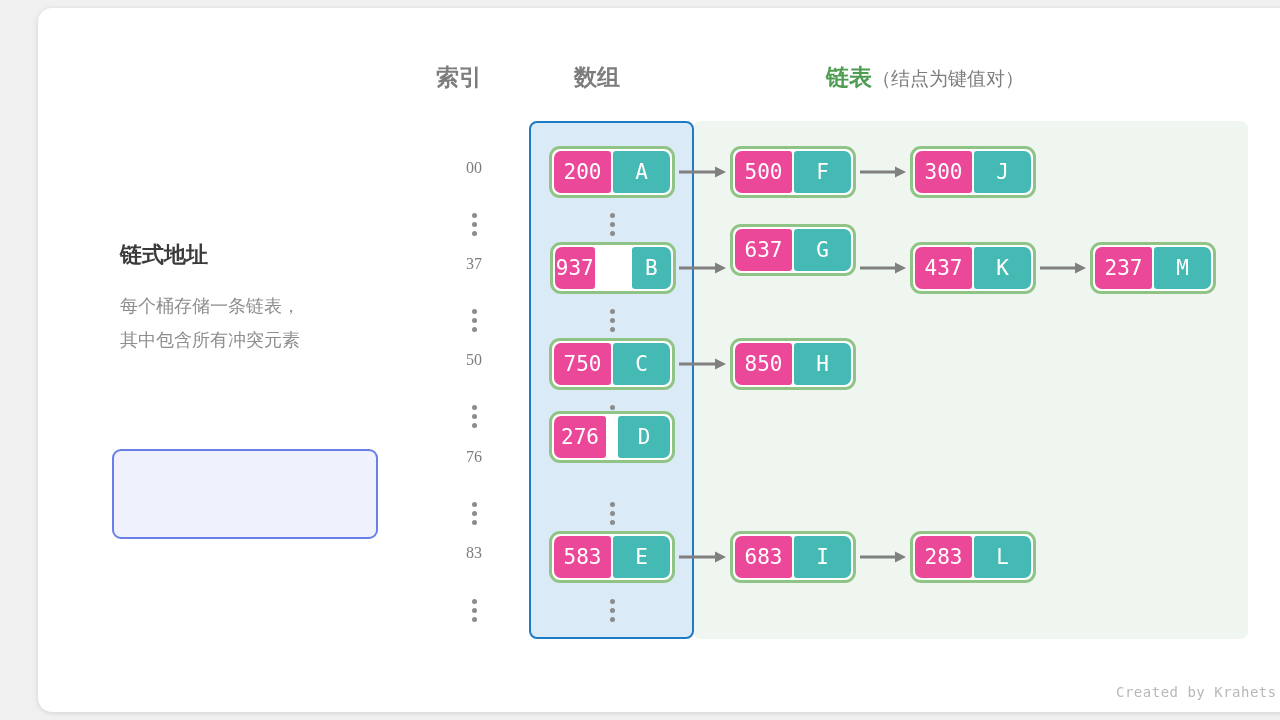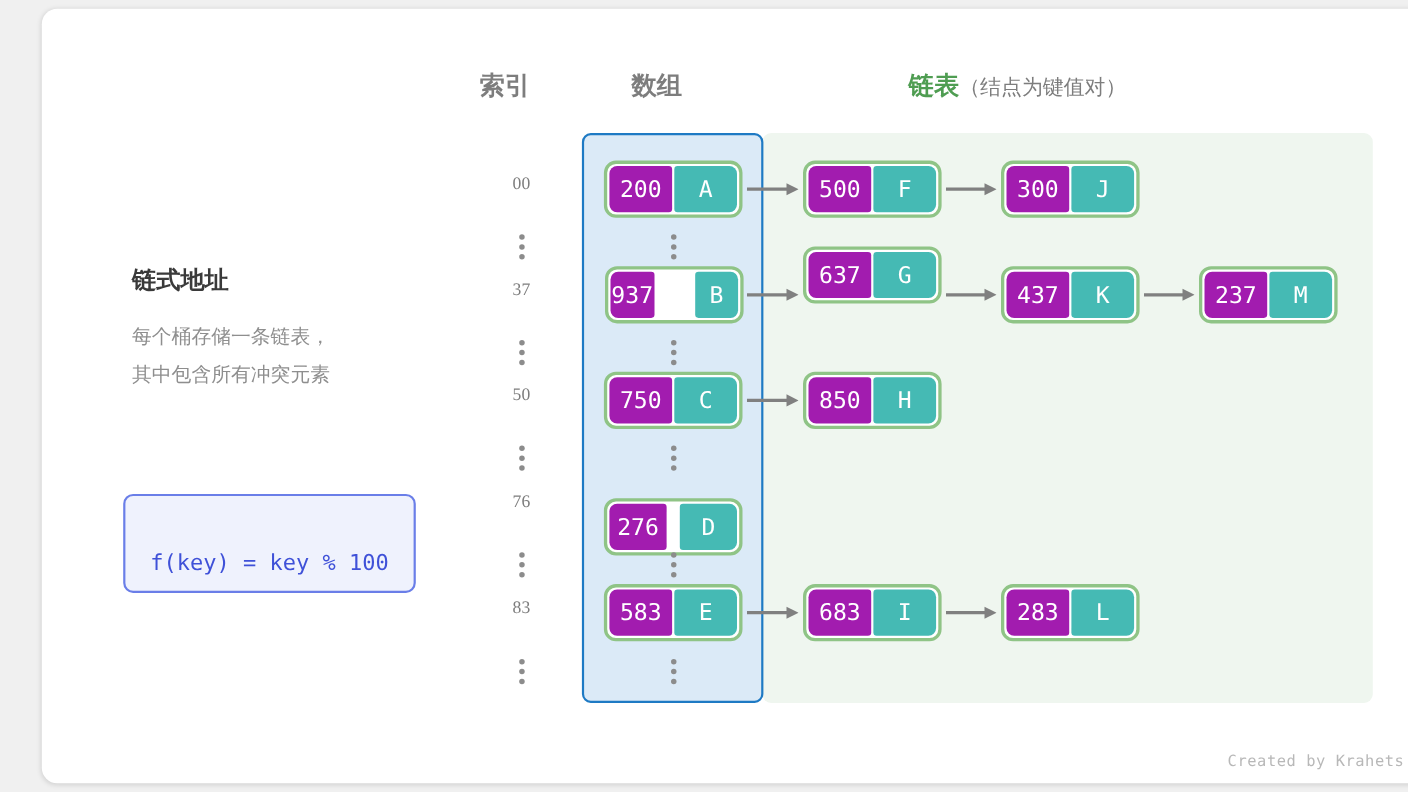--- a/index.html
+++ b/index.html
@@ -125,21 +125,21 @@
   }
   .node .key, .node .val {
     flex: 1 1 0;
     display: flex;
     align-items: center;
     justify-content: center;
     font-size: 21px;
     color: #ffffff;
     font-family: "DejaVu Sans Mono", "Liberation Mono", monospace;
   }
-  .node .key { background: #a21caf; border-radius: 7px 3px 3px 7px; }
+  .node .key { background: #ec4899; border-radius: 7px 3px 3px 7px; }
   .node .val { background: #45bab4; border-radius: 3px 7px 7px 3px; }
 
   
   .arrow { height: 14px; }
   .arrow svg { display: block; }
 
   
   #footer {
     left: 1078px; top: 676px;
     font-size: 14px;
@@ -159,21 +159,20 @@
 
   <div class="abs hdr" id="hdr-list">
     <span class="accent">链表</span><span class="sub">（结点为键值对）</span>
   </div>
 
   <div class="abs" id="desc-title">链式地址</div>
   <div class="abs desc-line" id="desc-l1">每个桶存储一条链表，</div>
   <div class="abs desc-line" id="desc-l2">其中包含所有冲突元素</div>
 
   <div class="abs" id="hash-box">
-    <div id="hash-formula">f(key) = key % 100</div>
   </div>
 
   <div class="abs" id="list-panel"></div>
   <div class="abs" id="array-panel"></div>
 
   <div id="rows-mount">
       <div class="abs idx" style="left: 406px; top: 151px;">00</div>
       <div class="abs node" style="left: 511px; top: 138px;">
         <div class="key">200</div>
         <div class="val">A</div>
@@ -272,21 +271,21 @@
         <i></i>
         <i></i>
         <i></i>
       </div>
       <div class="abs vdots" style="left: 564px; top: 393px;">
         <i></i>
         <i></i>
         <i></i>
       </div>
       <div class="abs idx" style="left: 406px; top: 440px;">76</div>
-      <div class="abs node" style="left: 511px; top: 445px; gap: 12px;">
+      <div class="abs node" style="left: 511px; top: 403px; gap: 12px;">
         <div class="key">276</div>
         <div class="val">D</div>
       </div>
       <div class="abs vdots" style="left: 426px; top: 490px;">
         <i></i>
         <i></i>
         <i></i>
       </div>
       <div class="abs vdots" style="left: 564px; top: 490px;">
         <i></i>

